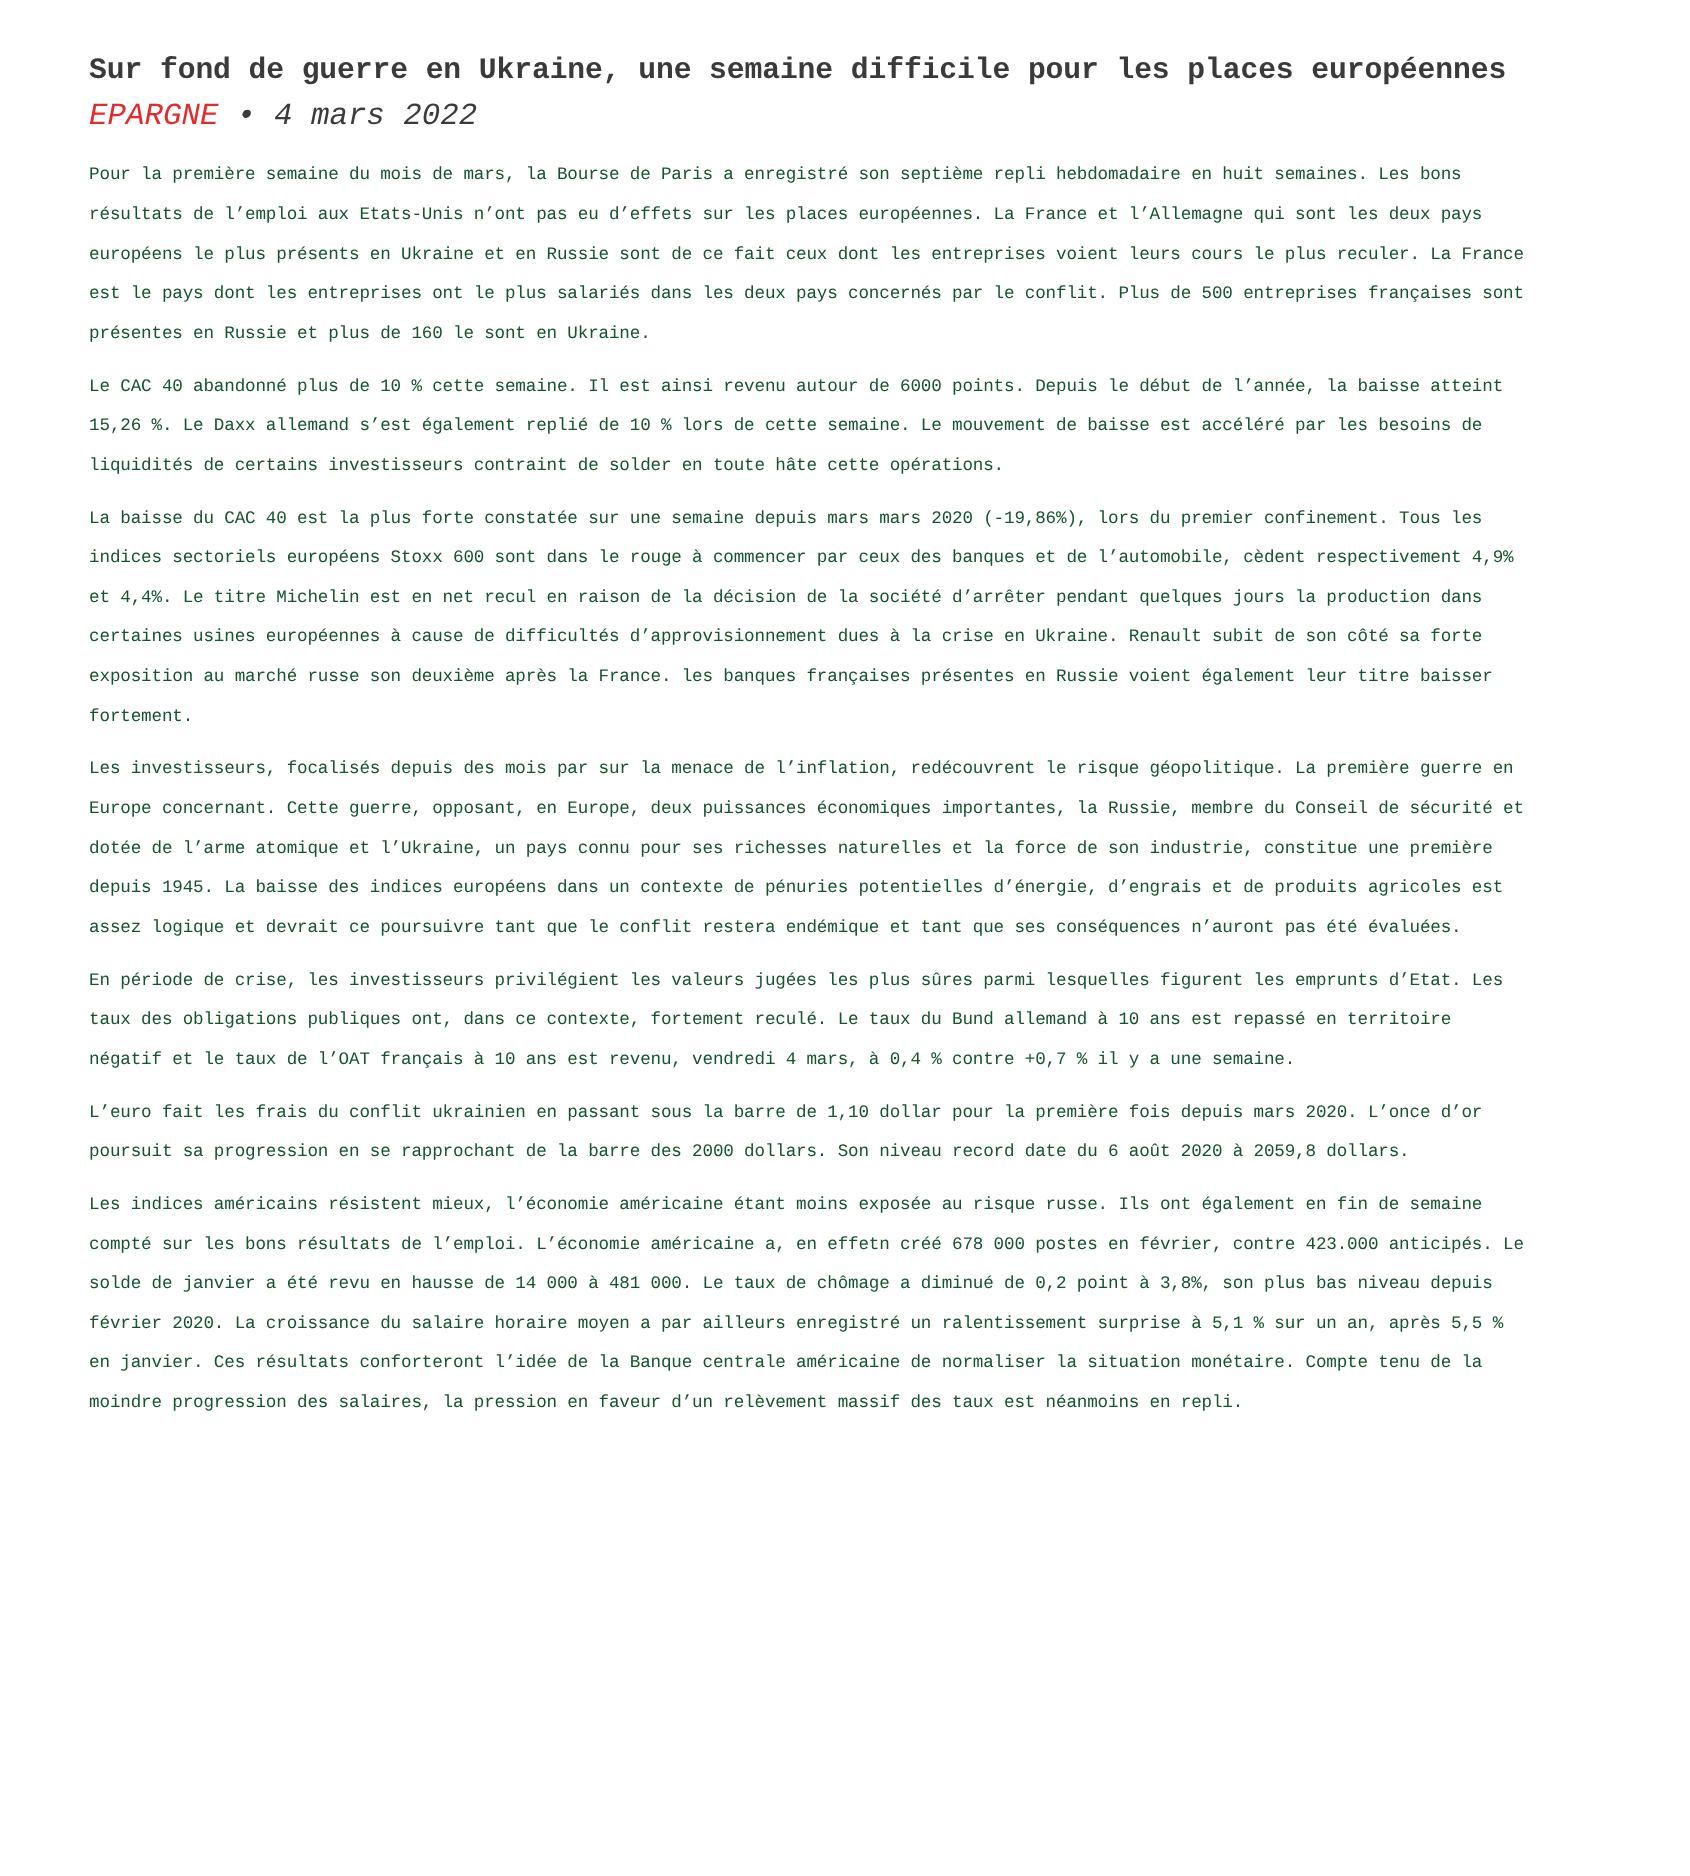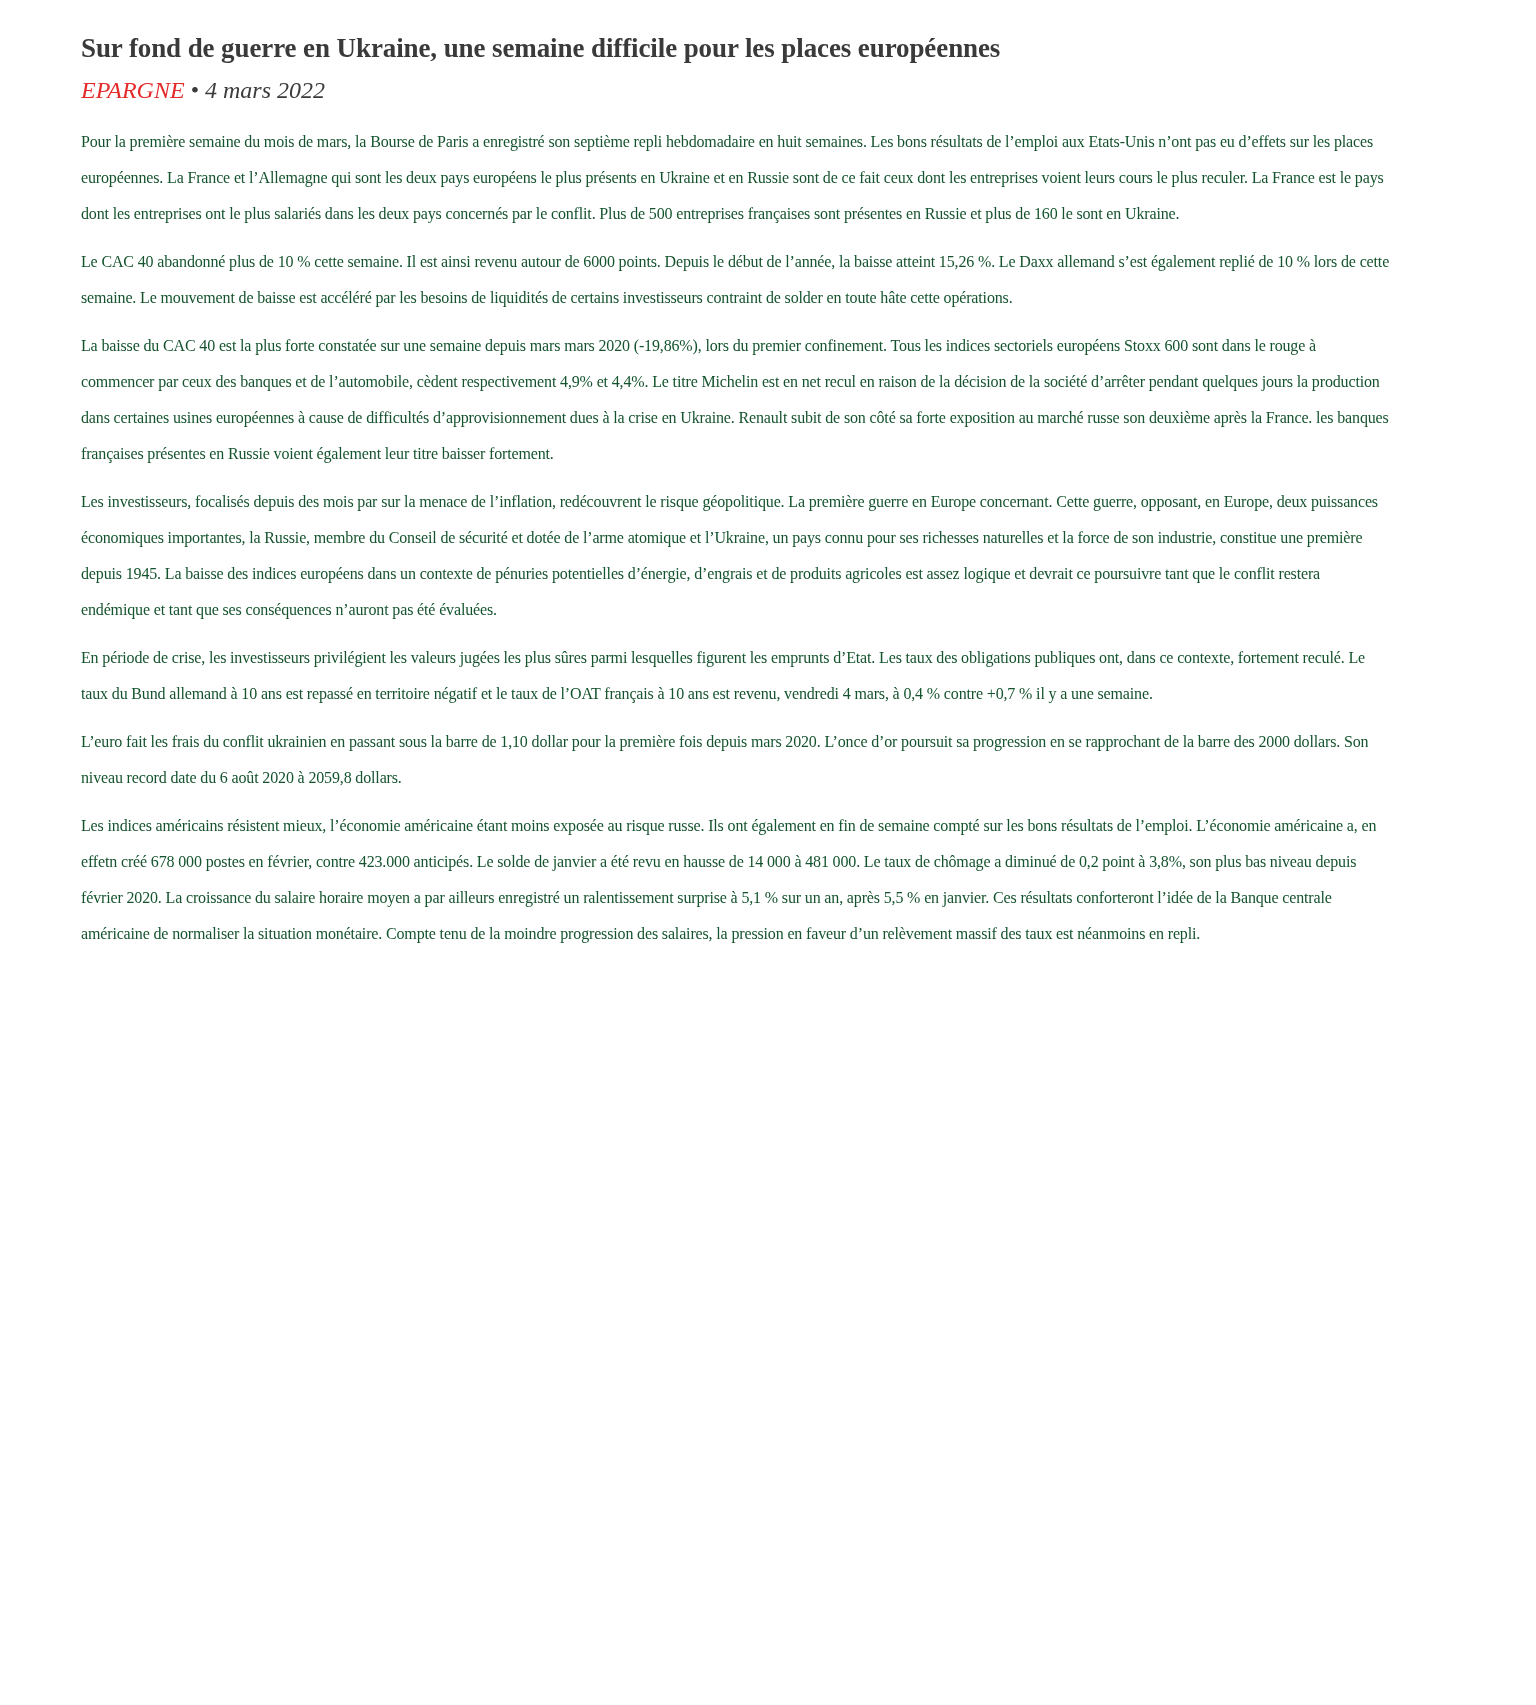--- a/index.html
+++ b/index.html
@@ -1,33 +1,33 @@
 <!DOCTYPE html>
 <html><head>
 <meta charset="utf-8">
 <style>
   html, body { margin: 0; padding: 0; background: #ffffff; }
   body { width: 1536px; min-height: 1705px; }
   .article {
     position: relative;
-    padding: 24px 0 0 81px;
+    padding: 41px 0 0 81px;
     width: 1310px;
-    font-family: Liberation Serif, serif;
+    font-family: Liberation Mono, monospace;
     color: #3b3b3b;
   }
   .title {
     font-size: 27px;
     font-weight: bold;
     color: #3a3a3a;
     margin: 6px 0 0 0;
     line-height: 36px;
     letter-spacing: -0.1px;
   }
   .meta {
-    font-size: 24px;
+    font-size: 28px;
     font-style: italic;
     margin: 8px 0 18px 0;
     line-height: 32px;
     color: #3b3b3b;
   }
   .meta .category { color: #e32b2b; }
   .para {
     font-size: 16px;
     line-height: 36px;
     margin: 0 0 12px 0;

